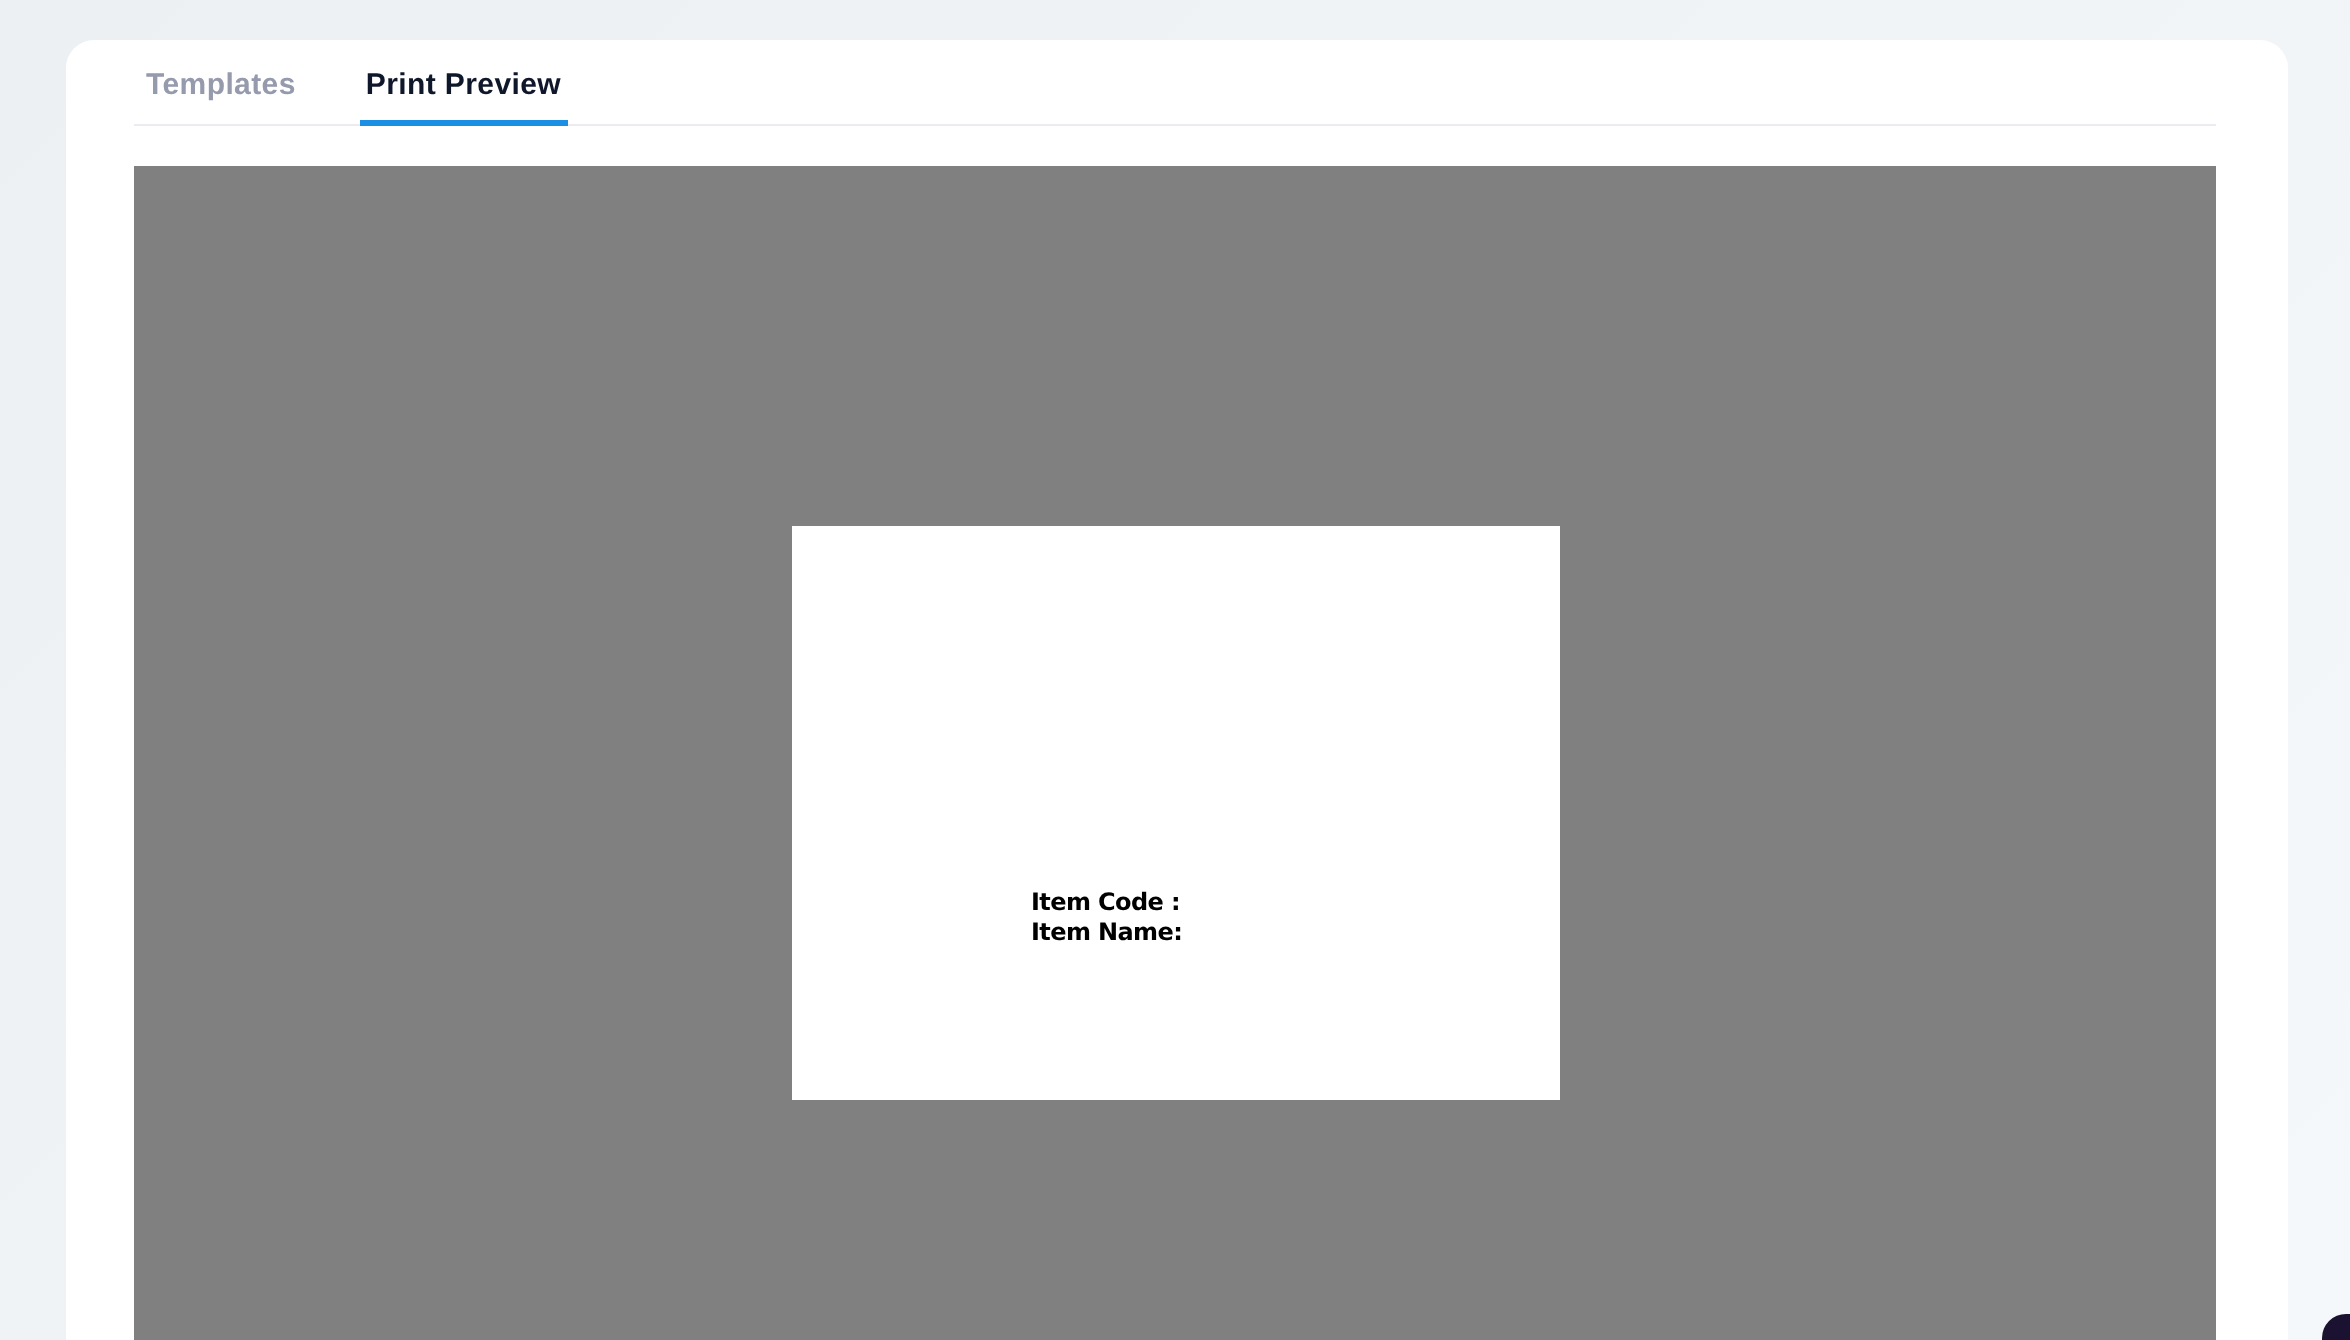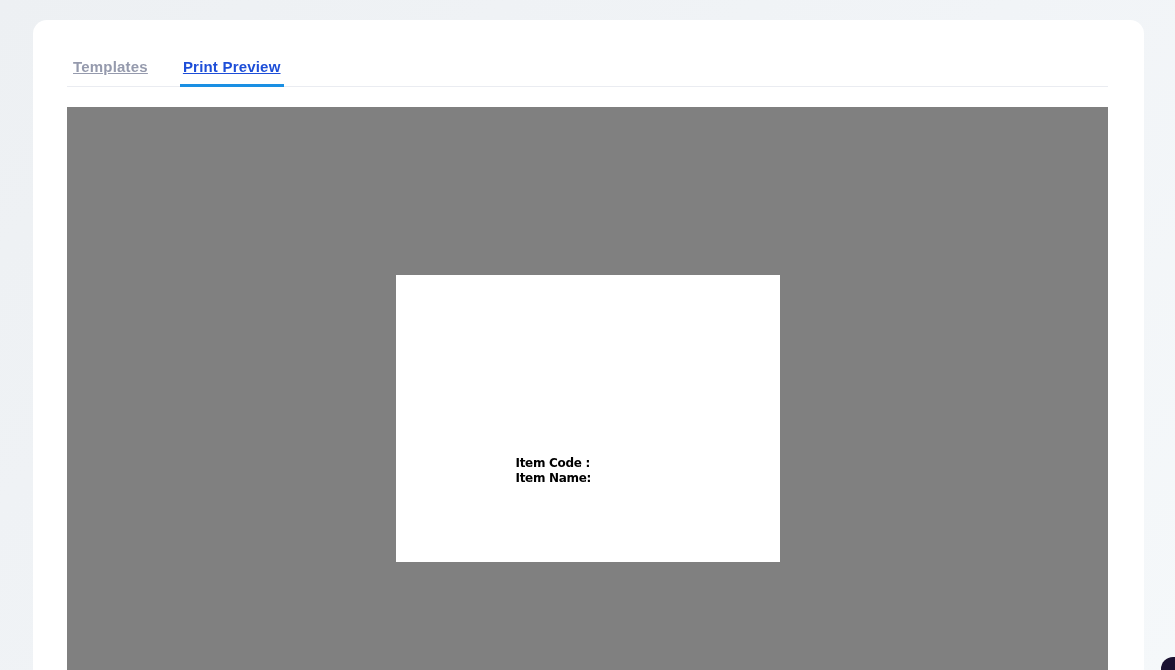--- a/index.html
+++ b/index.html
@@ -31,26 +31,24 @@
   }
   .tab {
     font-size: 15px;
     font-weight: 700;
     letter-spacing: 0.2px;
     color: #959aad;
     padding: 0 3px 9px 3px;
     border-bottom: 3px solid transparent;
     cursor: pointer;
     white-space: nowrap;
-    text-decoration: underline;
   }
   .tab.active {
-    color: #1d4ed8;
+    color: #0f172a;
     border-bottom-color: #1a8fe3;
-    margin-top: 24px;
   }
   .tabs-divider {
     height: 1px;
     background: #eaecf1;
     margin: -1px 36px 0 34px;
   }
 
   
   .preview-area {
     margin: 20px 36px 0 34px;
@@ -58,21 +56,21 @@
     background: #808080;
     position: relative;
     overflow: hidden;
   }
 
   
   .label-page {
     position: absolute;
     left: 50%;
     margin-left: -192px;
-    top: 168px;
+    top: 180px;
     width: 384px;
     height: 287px;
     background: #ffffff;
   }
   .label-text {
     position: absolute;
     left: 120px;
     top: 181px;
     font-family: "DejaVu Sans", "Liberation Sans", sans-serif;
     font-weight: 700;

